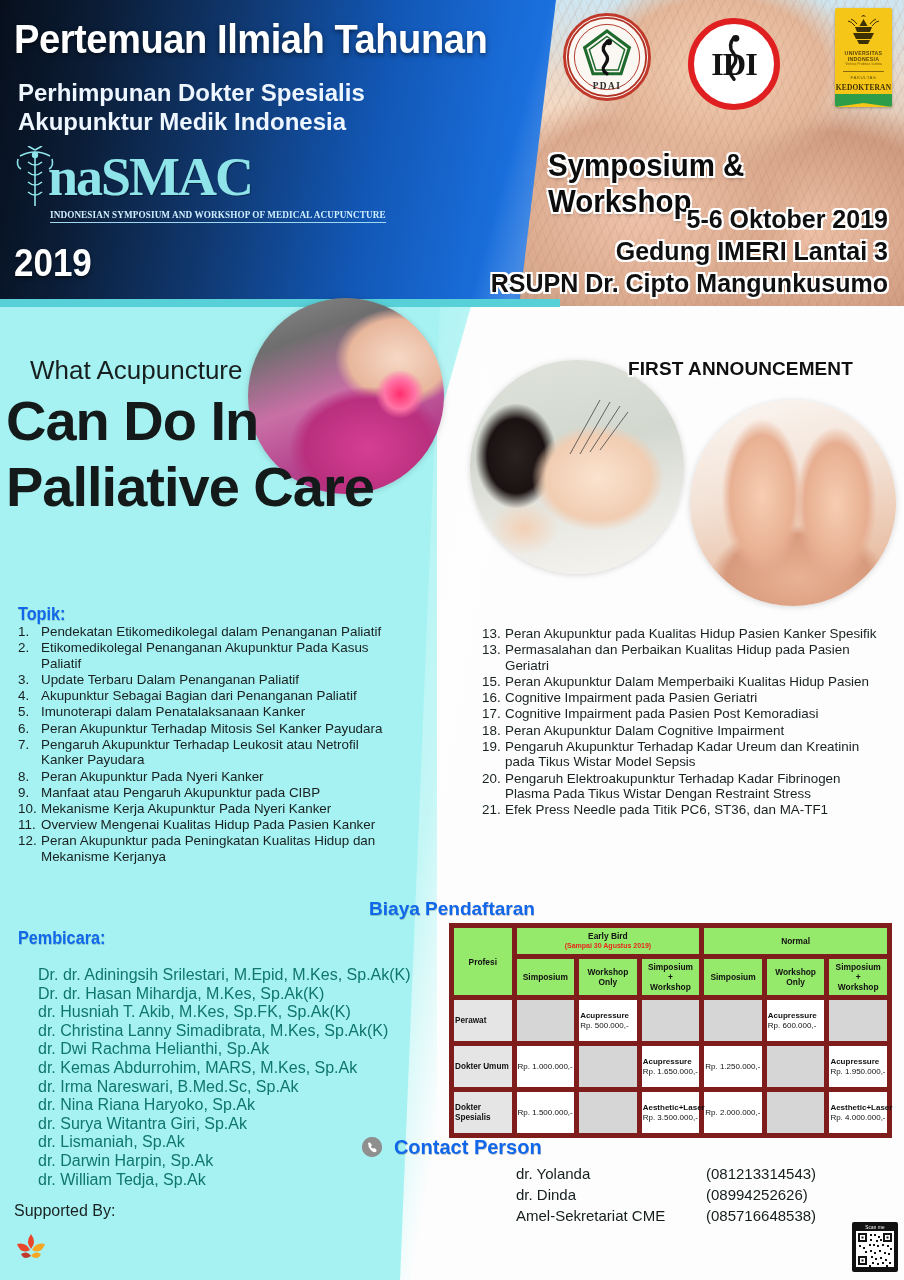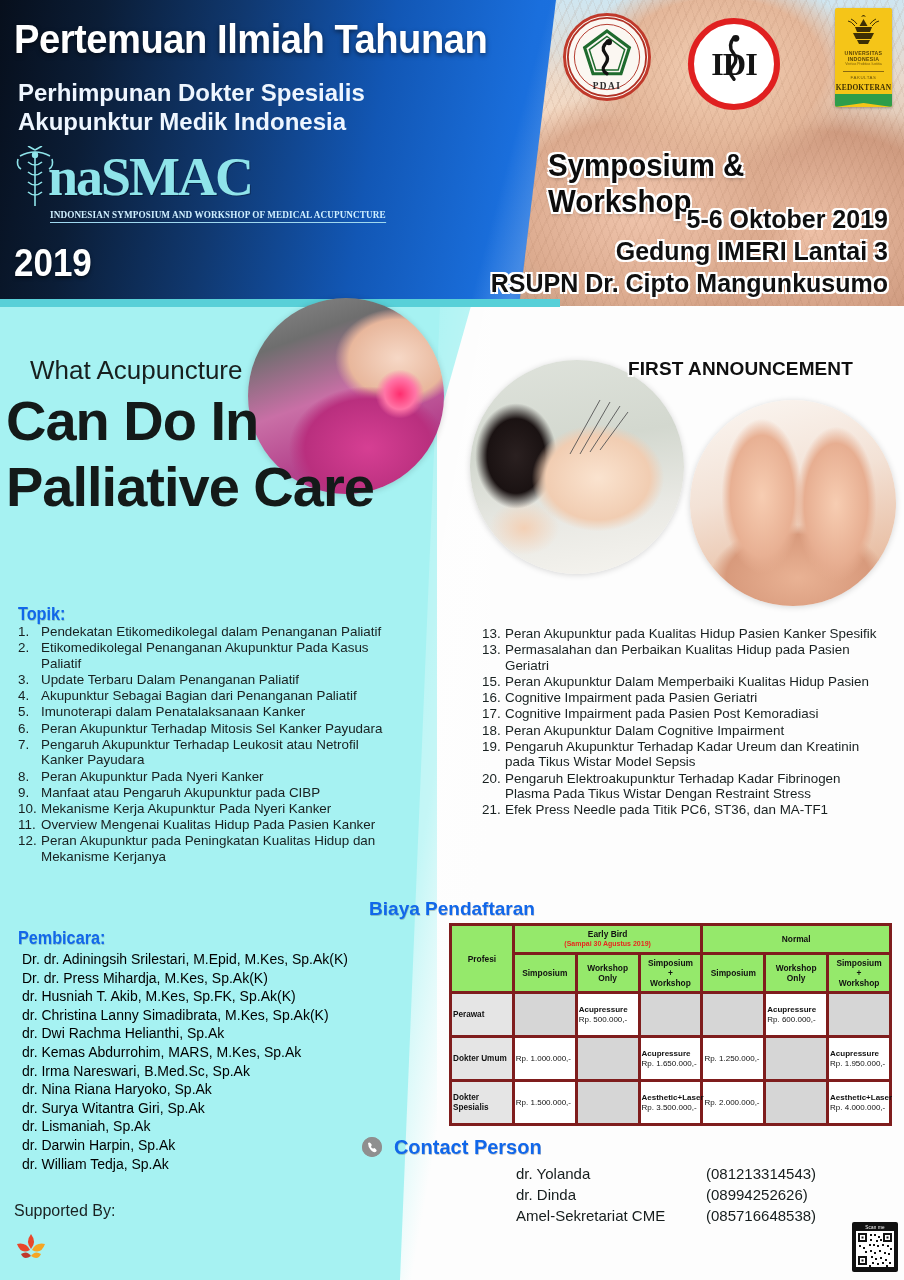--- a/index.html
+++ b/index.html
@@ -107,36 +107,36 @@
     text-shadow:.5px .5px 0 rgba(0,0,0,.18);}
   #topik-head{position:absolute;left:18px;top:604px;z-index:9;}
   .tlist{position:absolute;z-index:9;list-style:none;margin:0;padding:0;font-size:13.4px;line-height:15.6px;color:#182020;}
   .tlist li{display:flex;margin-bottom:.6px;}
   .tlist li .n{width:23px;flex:0 0 23px;text-align:left;}
   .tlist li .t{flex:1;}
   #topics-left{left:18px;top:624px;width:378px;}
   #topics-right{left:482px;top:626px;width:400px;}
 
   #pemb-head{position:absolute;left:18px;top:928px;z-index:9;}
-  #speakers{position:absolute;left:22px;top:950px;z-index:9;list-style:none;margin:0;padding:0;
-    font-size:14px;line-height:18.6px;color:#000000;width:400px;}
+  #speakers{position:absolute;left:22px;top:950px;z-index:9;list-style:none;margin:16px;padding:0;
+    font-size:16px;line-height:18.6px;color:#0f766e;width:400px;}
 
   #supported-label{position:absolute;left:14px;top:1202px;z-index:9;font-size:16px;color:#1a2222;}
   .sponsors{position:absolute;left:14px;top:1232px;z-index:9;display:flex;align-items:flex-start;gap:14px;flex-direction:column;}
   .tri-mark{width:34px;height:30px;position:relative;}
   .tri-txt{font-family:"Liberation Serif",serif;font-size:20px;color:#111;letter-spacing:1px;}
   .nut-mark{width:26px;height:26px;border-radius:50%;background:#F5A623;position:relative;}
   .nut-txt{font-size:24px;font-weight:700;color:#0f766e;letter-spacing:-.6px;}
 
   
   #biaya-head{position:absolute;left:0;top:898px;width:904px;text-align:center;z-index:9;
     font-size:19px;font-weight:700;color:#1167ea;text-shadow:.5px .5px 0 rgba(0,0,0,.2);}
   #fee-table{position:absolute;left:449px;top:923px;width:443px;border-collapse:collapse;z-index:9;
     table-layout:fixed;background:#fff;}
-  #fee-table th,#fee-table td{border:3px solid #7f1d1d;vertical-align:middle;}
+  #fee-table th,#fee-table td{border:5px solid #7f1d1d;vertical-align:middle;}
   #fee-table thead th{background:#95E96B;font-size:8.4px;font-weight:700;color:#111;padding:3px 1px;line-height:10px;}
   #fee-table tbody td{font-size:8px;color:#111;height:39px;padding:1px;line-height:9.6px;}
   #fee-table tbody td.prof{font-weight:700;font-size:8.2px;background:#e5e5e5;}
   #fee-table tbody td.empty{background:#d6d6d6;}
   #fee-table tbody td .lbl{font-weight:700;display:block;}
 
   #cp-head{position:absolute;left:0;top:1136px;width:904px;text-align:center;z-index:9;
     font-size:20px;font-weight:700;color:#1167ea;text-shadow:.5px .5px 0 rgba(0,0,0,.2);}
   .cp-icon{display:inline-block;width:20px;height:20px;border-radius:50%;background:#8f8f8f;
     vertical-align:-3px;margin-right:6px;position:relative;}
@@ -345,21 +345,21 @@
       </li>
       <li>
         <span class="n">21.</span>
         <span class="t">Efek Press Needle pada Titik PC6, ST36, dan MA-TF1</span>
       </li>
     </ul>
 
   <div class="sec-head" id="pemb-head">Pembicara:</div>
   <ul id="speakers">
       <li>Dr. dr. Adiningsih Srilestari, M.Epid, M.Kes, Sp.Ak(K)</li>
-      <li>Dr. dr. Press Mihardja, M.Kes, Sp.Ak(K)</li>
+      <li>Dr. dr. Hasan Mihardja, M.Kes, Sp.Ak(K)</li>
       <li>dr. Husniah T. Akib, M.Kes, Sp.FK, Sp.Ak(K)</li>
       <li>dr. Christina Lanny Simadibrata, M.Kes, Sp.Ak(K)</li>
       <li>dr. Dwi Rachma Helianthi, Sp.Ak</li>
       <li>dr. Kemas Abdurrohim, MARS, M.Kes, Sp.Ak</li>
       <li>dr. Irma Nareswari, B.Med.Sc, Sp.Ak</li>
       <li>dr. Nina Riana Haryoko, Sp.Ak</li>
       <li>dr. Surya Witantra Giri, Sp.Ak</li>
       <li>dr. Lismaniah, Sp.Ak</li>
       <li>dr. Darwin Harpin, Sp.Ak</li>
       <li>dr. William Tedja, Sp.Ak</li>

